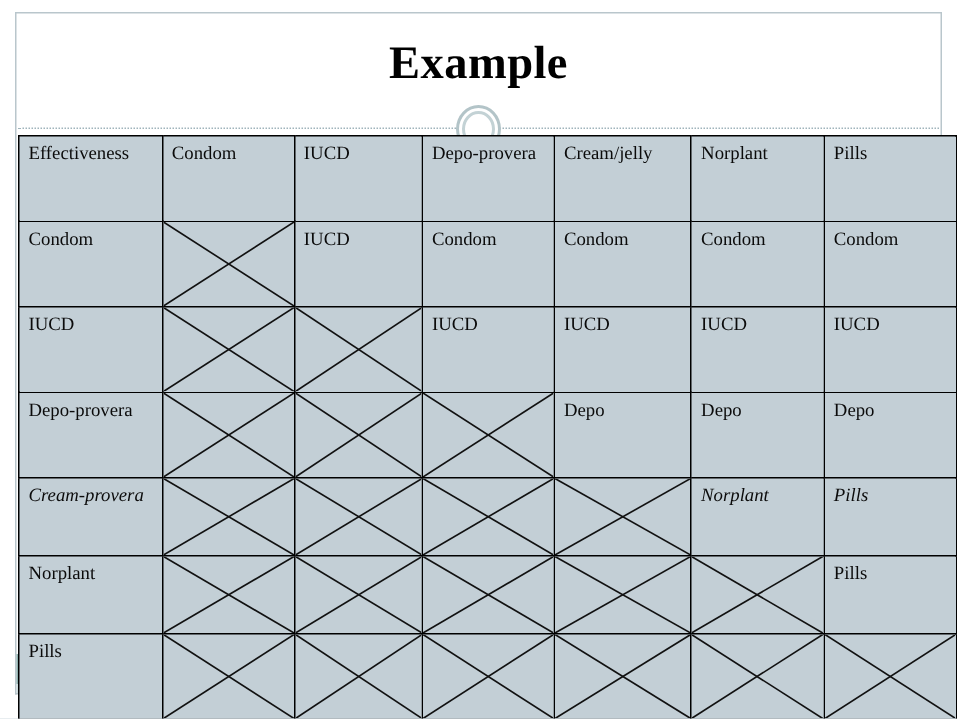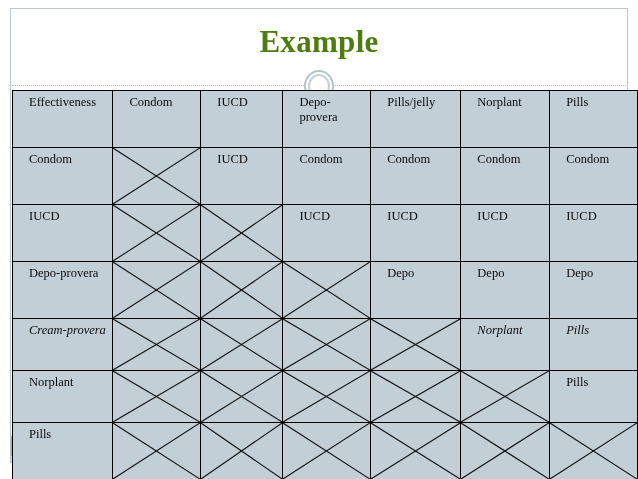--- a/index.html
+++ b/index.html
@@ -36,21 +36,21 @@
   }
   #footer-band-light{
     position:absolute;left:11px;top:456px;width:616px;height:6px;
     background:#cfdde0;
   }
   
   #title{
     position:absolute;left:0;top:24px;width:638px;
     text-align:center;
     font-size:31px;font-weight:bold;
-    color:#4d7c0f;
+    color:#000000;
     letter-spacing:0.3px;
     font-family:"Liberation Serif","DejaVu Serif",serif;
   }
   
   #rule{
     position:absolute;left:12px;top:85px;width:614px;height:0;
     border-top:1px dotted #9fb4bb;
   }
   #ring-outer{
     position:absolute;left:304px;top:70px;width:30px;height:32px;
@@ -68,21 +68,21 @@
   #matrix{
     position:absolute;left:12px;top:90px;
     border-collapse:collapse;
     table-layout:fixed;
     background:#c3cfd6;
   }
   #matrix td{
     border:1px solid #000000;
     background:#c3cfd6;
     vertical-align:top;
-    padding:4px 5px 2px 16px;
+    padding:4px 5px 2px 6px;
     font-size:12.5px;
     line-height:14.5px;
     color:#0b0b0b;
     position:relative;
     overflow:hidden;
     word-wrap:break-word;
   }
   #matrix td.c0{width:88px;}
   #matrix td.cx{width:85px;}
   #matrix tr.r0 td{height:50px;}
@@ -118,21 +118,21 @@
   <div id="ring-outer"></div>
   <div id="ring-inner"></div>
 
   <table id="matrix">
     <tbody>
         <tr class="r0">
           <td class="c0">Effectiveness</td>
           <td class="cx">Condom</td>
           <td class="cx">IUCD</td>
           <td class="cx">Depo-provera</td>
-          <td class="cx">Pills/jelly</td>
+          <td class="cx">Cream/jelly</td>
           <td class="cx">Norplant</td>
           <td class="cx">Pills</td>
         </tr>
         <tr class="r1">
           <td class="c0">Condom</td>
           <td class="cx xcell">
             <span class="x">
               <svg viewBox="0 0 100 100" preserveAspectRatio="none">
                 <line x1="0" y1="0" x2="100" y2="100" stroke="#111" stroke-width="1.1" vector-effect="non-scaling-stroke"></line>
                 <line x1="100" y1="0" x2="0" y2="100" stroke="#111" stroke-width="1.1" vector-effect="non-scaling-stroke"></line>

